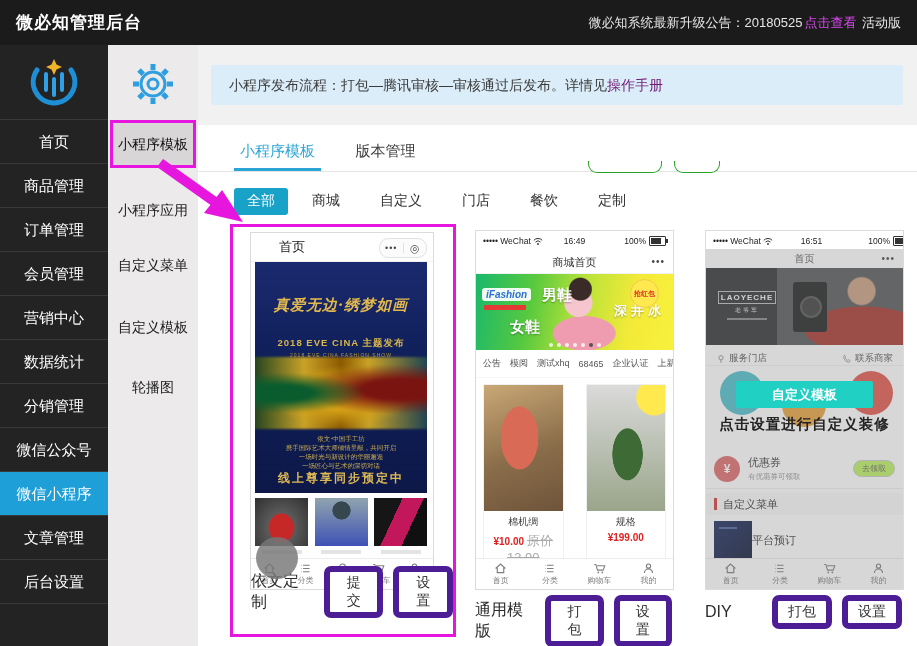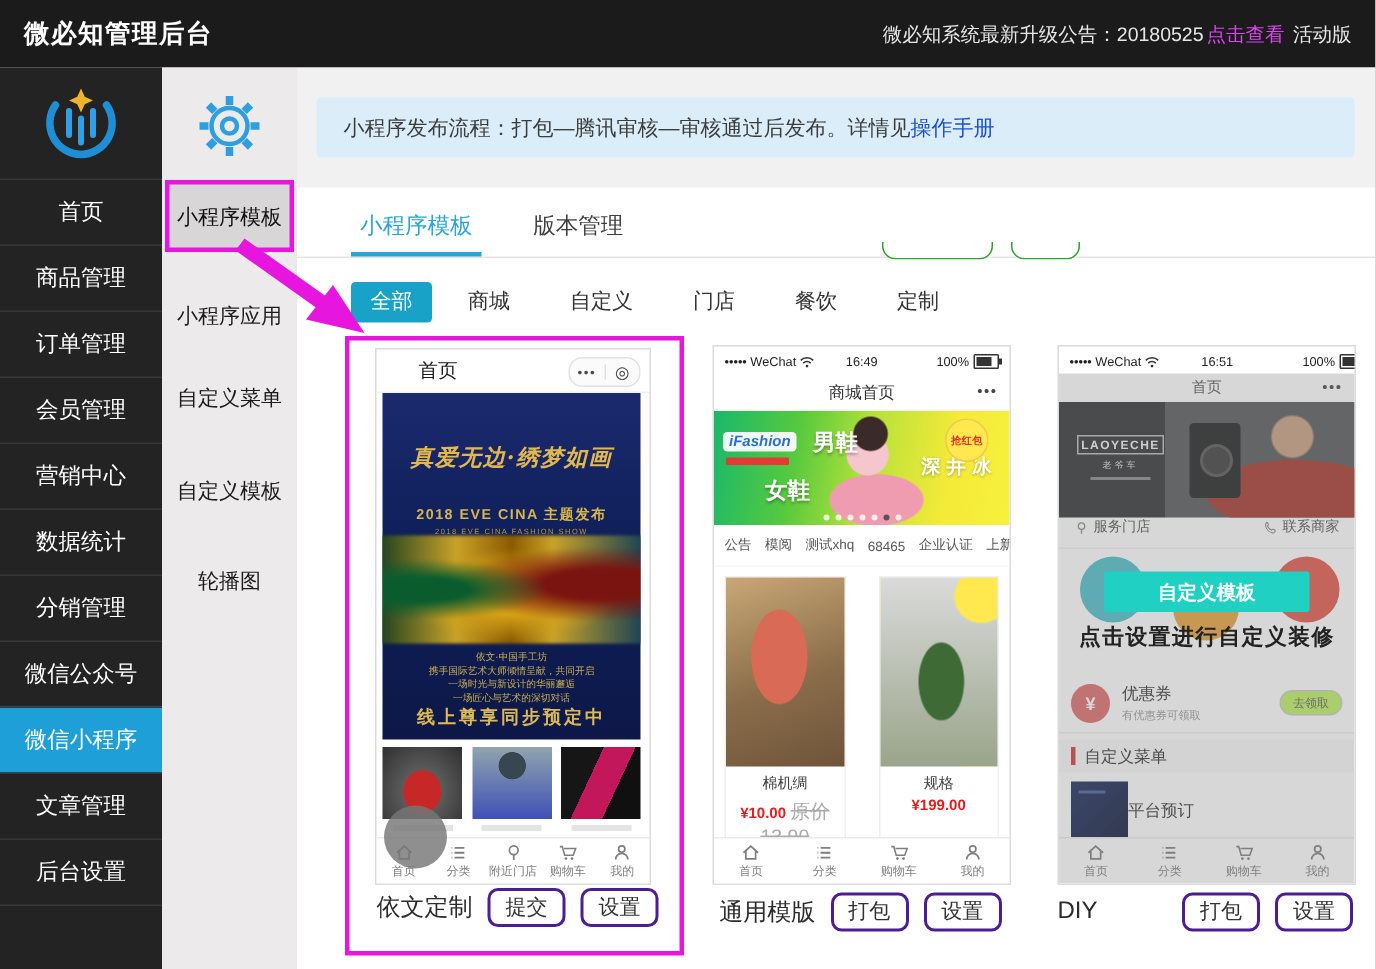--- a/index.html
+++ b/index.html
@@ -37,21 +37,21 @@
 
 .hl-wrap{position:absolute;left:32px;top:99px;width:220px;height:407px;border:3px solid #E716DF}
 .phone{position:absolute;background:#FFF;border:1px solid #DBDBDB;overflow:hidden}
 .p1{left:17px;top:5px;width:182px;height:356px}
 .p2{left:277px;top:105px;width:197px;height:358px}
 .p3{left:507px;top:105px;width:197px;height:358px}
 .lrow{position:absolute;display:flex;align-items:center;font-size:16px;color:#2B2B2B}
 .lr1{left:18px;bottom:16px}
 .lr2{left:277px;top:470px;width:197px;justify-content:center}
 .lr3{left:507px;top:470px;width:197px}
-.btn-g{border:2px solid #4c1d95;border-radius:7px;background:#FFF;font-size:14px;color:#333;padding:2px 10px;margin-left:10px;cursor:pointer;font-family:inherit}
+.btn-g{border:6px solid #4c1d95;border-radius:7px;background:#FFF;font-size:14px;color:#333;padding:2px 10px;margin-left:10px;cursor:pointer;font-family:inherit}
 
 .ph-head{position:relative;height:28px;border-bottom:1px solid #F0F0F0}
 .ph-head .t{position:absolute;left:28px;top:0;line-height:28px;font-size:13px;color:#1A1A1A}
 .capsule{position:absolute;right:6px;top:5px;width:46px;height:18px;border:1px solid #E2E2E2;border-radius:9px;display:flex;align-items:center;color:#4A4A4A;background:#FBFBFB}
 .capsule .dots{flex:1;text-align:center;font-size:9px;letter-spacing:1px}
 .capsule .sep{width:1px;height:10px;background:#E2E2E2}
 .capsule .cir{flex:1;text-align:center;font-size:11px}
 .poster{position:absolute;left:4px;top:29px;width:172px;height:231px;background:linear-gradient(180deg,#1A2A6E 0%,#10205B 40%,#0D1848 100%);text-align:center;color:#D9B64A;overflow:hidden}
 .poster .t1{margin-top:34px;font-size:15px;font-weight:bold;font-family:"DejaVu Serif",serif;font-style:italic;letter-spacing:1px;color:#E2B84E}
 .poster .t2{margin-top:22px;font-size:9.5px;font-weight:bold;letter-spacing:1px}
@@ -116,21 +116,21 @@
 .photo{position:absolute;left:0;top:37px;width:100%;height:77px;background:
  radial-gradient(circle at 79% 30%,#C99F82 0 8%,rgba(0,0,0,0) 9%),
  radial-gradient(ellipse at 80% 80%,#A6352C 0 26%,rgba(0,0,0,0) 27%),
  linear-gradient(90deg,#2E3234 0 36%,#54585A 36% 100%)}
 .cam{position:absolute;left:44%;top:14px;width:34px;height:50px;background:#1E1F20;border-radius:3px}
 .cam::after{content:"";position:absolute;left:7px;top:14px;width:18px;height:18px;border-radius:50%;background:#3C3C3C;border:2px solid #555}
 .lbrand{position:absolute;left:10px;top:18px;width:62px;text-align:center;color:#F2F2F2}
 .lbrand .b1{font-size:8px;font-weight:bold;letter-spacing:1px;border:1px solid #BBB;padding:1px 2px;display:inline-block}
 .lbrand .b2{font-size:6px;margin-top:2px;letter-spacing:2px;color:#DDD}
 .lbrand .b3{width:40px;height:2px;background:#888;margin:3px auto 0}
-.info3{position:absolute;left:0;top:114px;width:100%;height:21px;display:flex;align-items:flex-start;justify-content:space-between;padding:0 10px;box-sizing:border-box;font-size:9.5px;color:#555;border-bottom:1px solid #F0F0F0}
+.info3{position:absolute;left:0;top:114px;width:100%;height:21px;display:flex;align-items:flex-end;justify-content:space-between;padding:0 10px;box-sizing:border-box;font-size:9.5px;color:#555;border-bottom:1px solid #F0F0F0}
 .iwrap{display:flex;align-items:center;gap:3px}
 .circle3{position:absolute;width:44px;height:44px;border-radius:50%;z-index:2}
 .c-teal{left:14px;top:140px;background:#4FBECB}
 .c-orange{left:76px;top:152px;background:#E8A33D}
 .c-red{right:10px;top:140px;background:#E2574C}
 .ovl-btn{position:absolute;left:30px;top:150px;width:137px;height:27px;background:#1FD0C3;color:#FFF;font-size:13px;font-weight:bold;text-align:center;line-height:27px;z-index:4;border-radius:2px;cursor:default}
 .ovl-txt{position:absolute;left:0;top:184px;width:100%;text-align:center;font-size:14.5px;font-weight:bold;color:#222;z-index:4;letter-spacing:1px}
 .dim{position:absolute;left:0;top:18px;width:100%;height:340px;background:rgba(130,130,130,.32);z-index:3}
 .coupon{position:absolute;left:0;top:218px;width:100%;height:40px;display:flex;align-items:center;padding:0 8px;box-sizing:border-box;border-bottom:1px solid #EEE}
 .tik{width:26px;height:26px;border-radius:50%;background:#DF6B6B;color:#FFF;font-size:12px;font-weight:bold;text-align:center;line-height:26px}
@@ -193,21 +193,21 @@
     </div>
     <div class="sub-active">小程序模板</div>
     <div class="sitem" style="top:155px">小程序应用</div>
     <div class="sitem" style="top:210px">自定义菜单</div>
     <div class="sitem" style="top:272px">自定义模板</div>
     <div class="sitem" style="top:332px">轮播图</div>
   </div>
 
   <div class="main">
     <div class="notice">
-      <span>小程序发布流程：打包—腾讯审核—审核通过后发布。详情见</span><span class="link" style="color:#1d4ed8;cursor:pointer">操作手册</span>
+      <span>小程序发布流程：打包—腾讯审核—审核通过后发布。详情见</span><span class="link" style="color:#701a75;cursor:pointer">操作手册</span>
     </div>
 
     <div class="panel">
       <div class="tabrow">
         <span class="tab active">小程序模板</span>
         <span class="tab">版本管理</span>
       </div>
       <div class="pill-clip pillA"></div>
       <div class="pill-clip pillB"></div>
 

